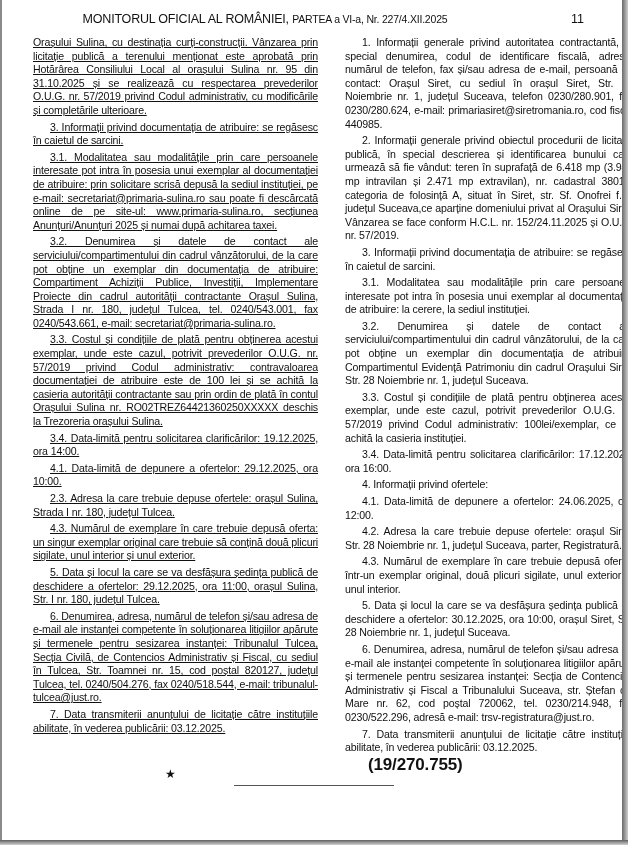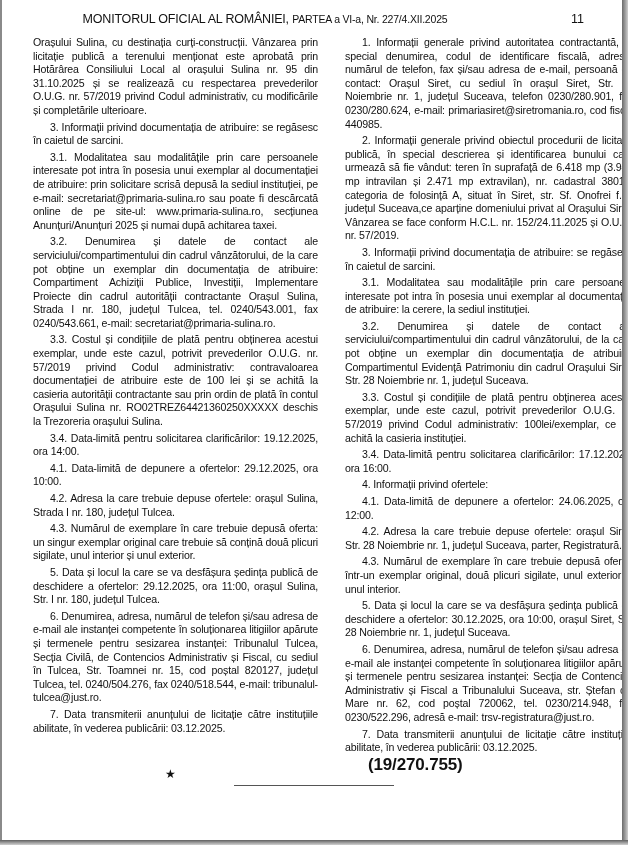--- a/index.html
+++ b/index.html
@@ -28,21 +28,21 @@
   }
   .header .small { font-size:10.5px; }
   .pagenum {
     position:absolute; top:12px; left:569px; font-size:12.5px;text-align:center;
   }
   .col {
     position:absolute; top:36px; width:285px;
     font-size:10.6px; line-height:13.6px; text-align:justify;
     letter-spacing:-0.15px;
   }
-  .col.left { left:31px; }
+  .col.left { left:31px;text-decoration:underline; }
   .col.right { left:343px; width:288px; }
   .col p { margin:0 0 3px 0; text-indent:17px; }
   .col p.cont { text-indent:0; }
   .code {
     font-weight:bold; font-size:17px; margin-top:4px;
     text-indent:0 !important; padding-left:23px;
   }
   .star {
     position:absolute; left:163px; top:767px; font-size:12px;
   }
@@ -63,21 +63,21 @@
   <div class="pagenum">11</div>
 
   <div class="col left">
     <p class="cont">Orașului Sulina, cu destinația curți-construcții. Vânzarea prin licitație publică a terenului menționat este aprobată prin Hotărârea Consiliului Local al orașului Sulina nr. 95 din 31.10.2025 și se realizează cu respectarea prevederilor O.U.G. nr. 57/2019 privind Codul administrativ, cu modificările și completările ulterioare.</p>
     <p>3. Informații privind documentația de atribuire: se regăsesc în caietul de sarcini.</p>
     <p>3.1. Modalitatea sau modalitățile prin care persoanele interesate pot intra în posesia unui exemplar al documentației de atribuire: prin solicitare scrisă depusă la sediul instituției, pe e-mail: secretariat@primaria-sulina.ro sau poate fi descărcată online de pe site-ul: www.primaria-sulina.ro, secțiunea Anunțuri/Anunțuri 2025 și numai după achitarea taxei.</p>
     <p>3.2. Denumirea și datele de contact ale serviciului/compartimentului din cadrul vânzătorului, de la care pot obține un exemplar din documentația de atribuire: Compartiment Achiziții Publice, Investiții, Implementare Proiecte din cadrul autorității contractante Orașul Sulina, Strada I nr. 180, județul Tulcea, tel. 0240/543.001, fax 0240/543.661, e-mail: secretariat@primaria-sulina.ro.</p>
     <p>3.3. Costul și condițiile de plată pentru obținerea acestui exemplar, unde este cazul, potrivit prevederilor O.U.G. nr. 57/2019 privind Codul administrativ: contravaloarea documentației de atribuire este de 100 lei și se achită la casieria autorității contractante sau prin ordin de plată în contul Orașului Sulina nr. RO02TREZ64421360250XXXXX deschis la Trezoreria orașului Sulina.</p>
     <p>3.4. Data-limită pentru solicitarea clarificărilor: 19.12.2025, ora 14:00.</p>
     <p>4.1. Data-limită de depunere a ofertelor: 29.12.2025, ora 10:00.</p>
-    <p>4.2. Adresa la care trebuie depuse ofertele: orașul Sulina, Strada I nr. 180, județul Tulcea.</p>
+    <p>2.3. Adresa la care trebuie depuse ofertele: orașul Sulina, Strada I nr. 180, județul Tulcea.</p>
     <p>4.3. Numărul de exemplare în care trebuie depusă oferta: un singur exemplar original care trebuie să conțină două plicuri sigilate, unul interior și unul exterior.</p>
     <p>5. Data și locul la care se va desfășura ședința publică de deschidere a ofertelor: 29.12.2025, ora 11:00, orașul Sulina, Str. I nr. 180, județul Tulcea.</p>
     <p>6. Denumirea, adresa, numărul de telefon și/sau adresa de e-mail ale instanței competente în soluționarea litigiilor apărute și termenele pentru sesizarea instanței: Tribunalul Tulcea, Secția Civilă, de Contencios Administrativ și Fiscal, cu sediul în Tulcea, Str. Toamnei nr. 15, cod poștal 820127, județul Tulcea, tel. 0240/504.276, fax 0240/518.544, e-mail: tribunalul-tulcea@just.ro.</p>
     <p>7. Data transmiterii anunțului de licitație către instituțiile abilitate, în vederea publicării: 03.12.2025.</p>
   </div>
 
   <div class="col right">
     <p>1. Informații generale privind autoritatea contractantă, în special denumirea, codul de identificare fiscală, adresa, numărul de telefon, fax și/sau adresa de e-mail, persoană de contact: Orașul Siret, cu sediul în orașul Siret, Str. 28 Noiembrie nr. 1, județul Suceava, telefon 0230/280.901, fax 0230/280.624, e-mail: primariasiret@siretromania.ro, cod fiscal 440985.</p>
     <p>2. Informații generale privind obiectul procedurii de licitație publică, în special descrierea și identificarea bunului care urmează să fie vândut: teren în suprafață de 6.418 mp (3.947 mp intravilan și 2.471 mp extravilan), nr. cadastral 38013, categoria de folosință A, situat în Siret, str. Sf. Onofrei f.n., județul Suceava,ce aparține domeniului privat al Orașului Siret. Vânzarea se face conform H.C.L. nr. 152/24.11.2025 și O.U.G. nr. 57/2019.</p>
     <p>3. Informații privind documentația de atribuire: se regăsesc în caietul de sarcini.</p>

